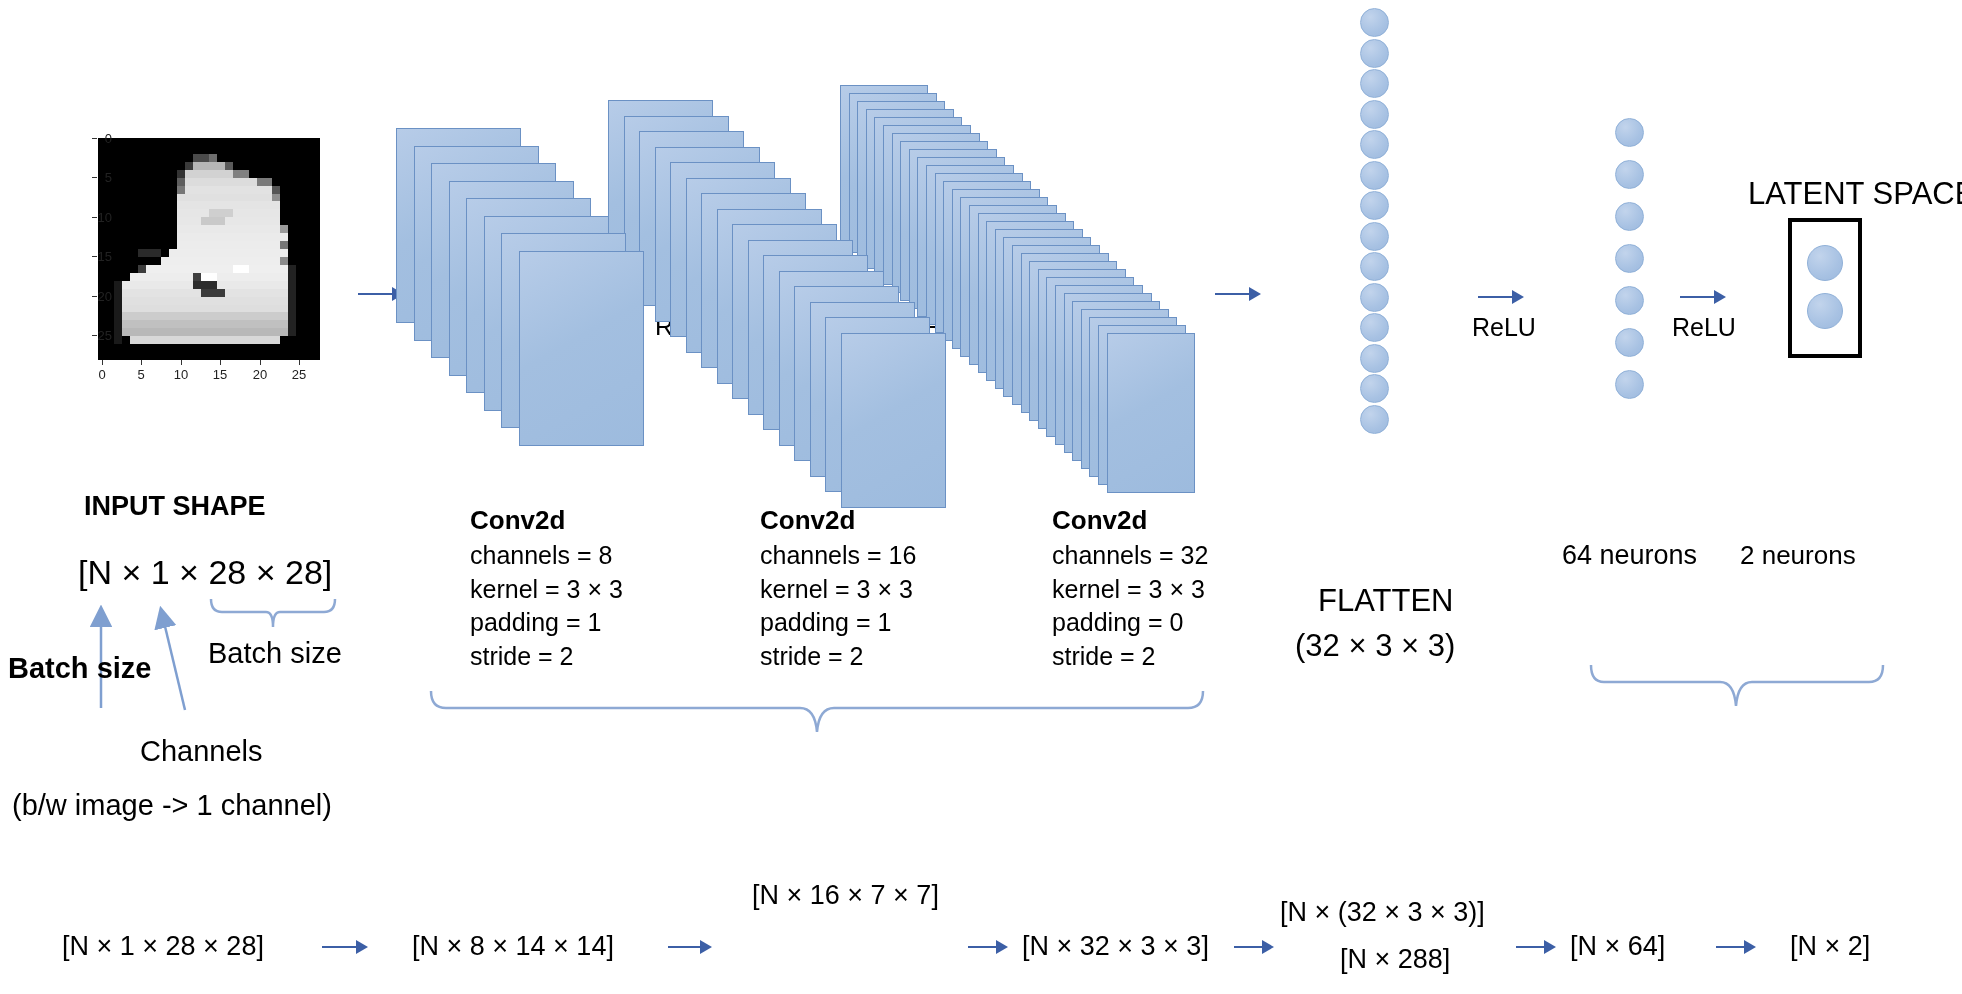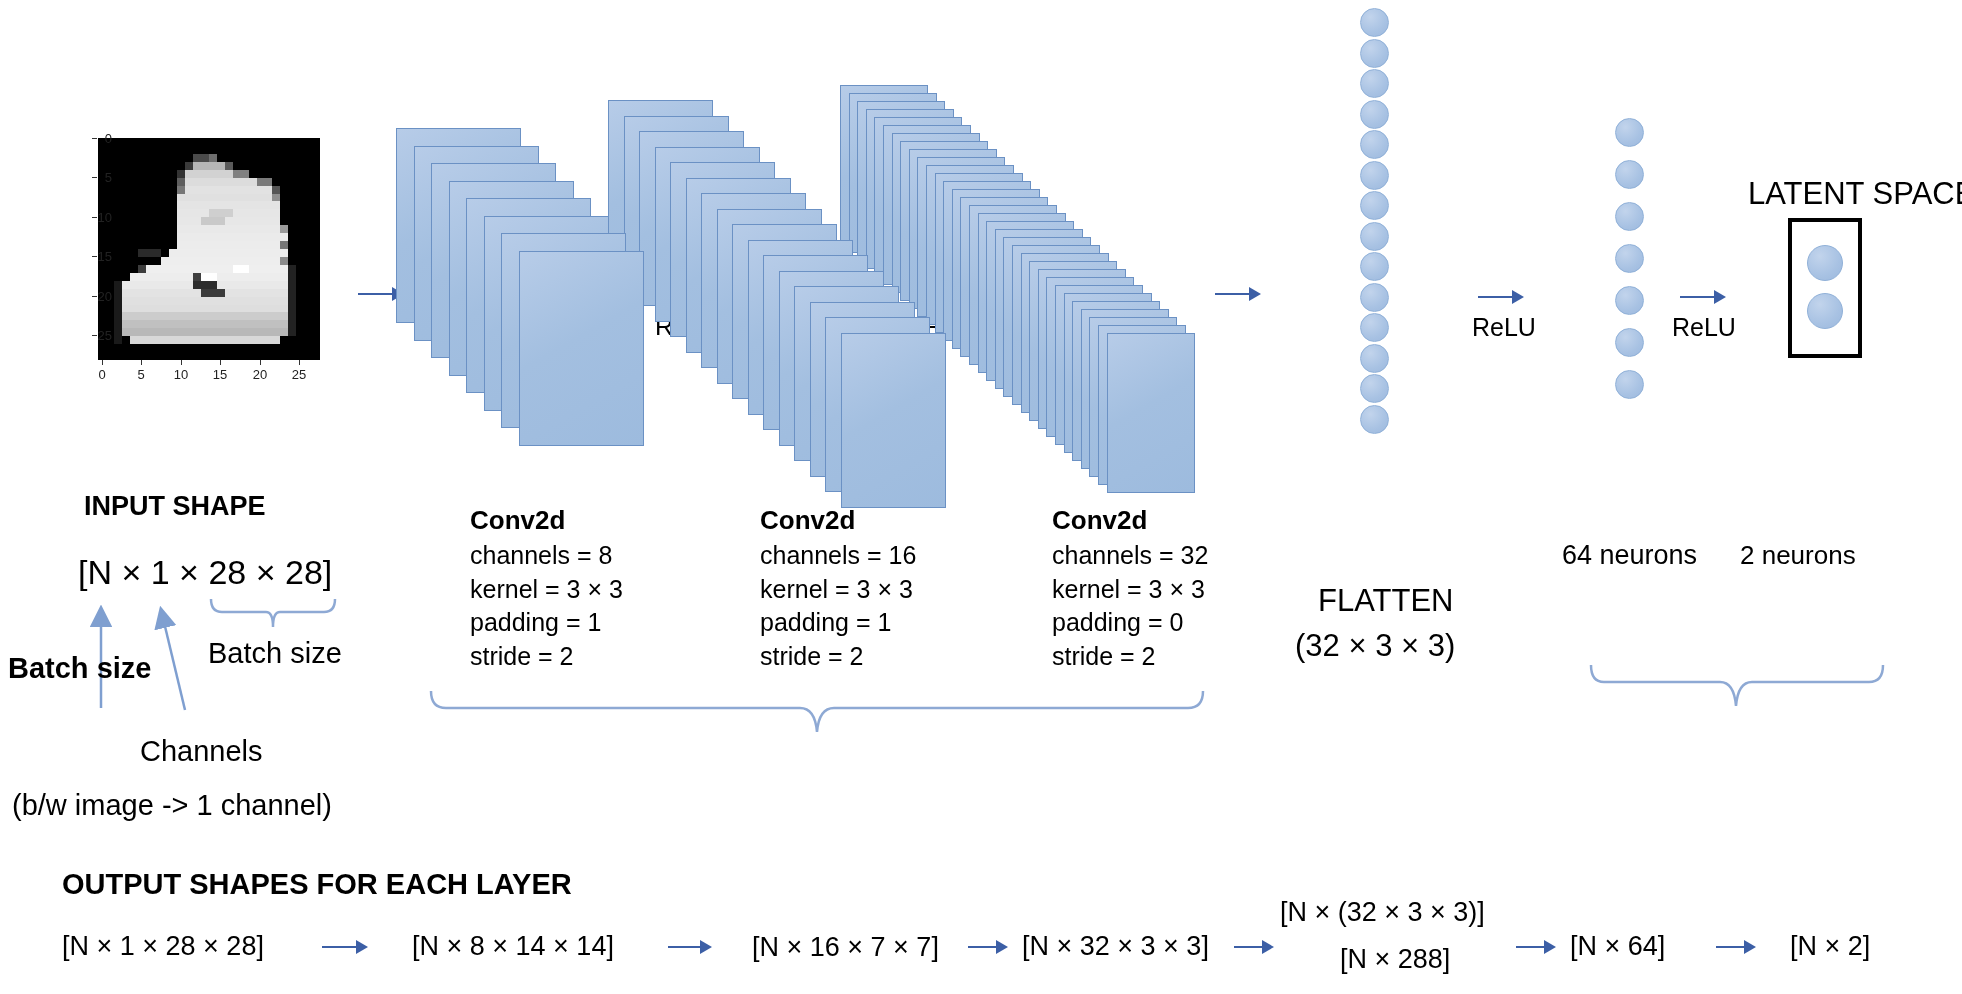--- a/index.html
+++ b/index.html
@@ -409,35 +409,34 @@
   <div class="txt t-section" style="left:1318px; top:583px; font-size:31px;">FLATTEN</div>
   <div class="txt t-section" style="left:1295px; top:628px; font-size:31px;">(32 × 3 × 3)</div>
 
   <div class="txt t-small" style="left:1562px; top:540px; font-size:27px;">64 neurons</div>
   <div class="txt t-small" style="left:1740px; top:540px; font-size:26px;">2 neurons</div>
 
   <svg class="abs brace" style="left:1588px; top:662px; width:300px; height:48px;">
     <path d="M3,3 Q3,20 16,20 L132,20 Q146,20 148,44 Q150,20 164,20 L281,20 Q295,20 295,3" fill="none" stroke="#8ea9d4" stroke-width="2.5"></path>
   </svg>
 
-  <div class="txt t-heading" style="left:62px; top:868px; font-size:29px;">OUTPUT SHAPES FOR EACH LAYER</div>
 
   <div class="txt t-out" style="left:62px; top:931px;">[N × 1 × 28 × 28]</div>
   <div class="arrow" style="left:322px; top:938px; width:46px;">
     <div class="shaft"></div>
     <div class="head"></div>
   </div>
 
   <div class="txt t-out" style="left:412px; top:931px;">[N × 8 × 14 × 14]</div>
   <div class="arrow" style="left:668px; top:938px; width:44px;">
     <div class="shaft"></div>
     <div class="head"></div>
   </div>
 
-  <div class="txt t-out" style="left:752px; top:932px;text-align:right;">[N × 16 × 7 × 7]</div>
+  <div class="txt t-out" style="left:752px; top:880px;text-align:right;">[N × 16 × 7 × 7]</div>
   <div class="arrow" style="left:968px; top:938px; width:40px;">
     <div class="shaft"></div>
     <div class="head"></div>
   </div>
 
   <div class="txt t-out" style="left:1022px; top:931px;">[N × 32 × 3 × 3]</div>
   <div class="arrow" style="left:1234px; top:938px; width:40px;">
     <div class="shaft"></div>
     <div class="head"></div>
   </div>

